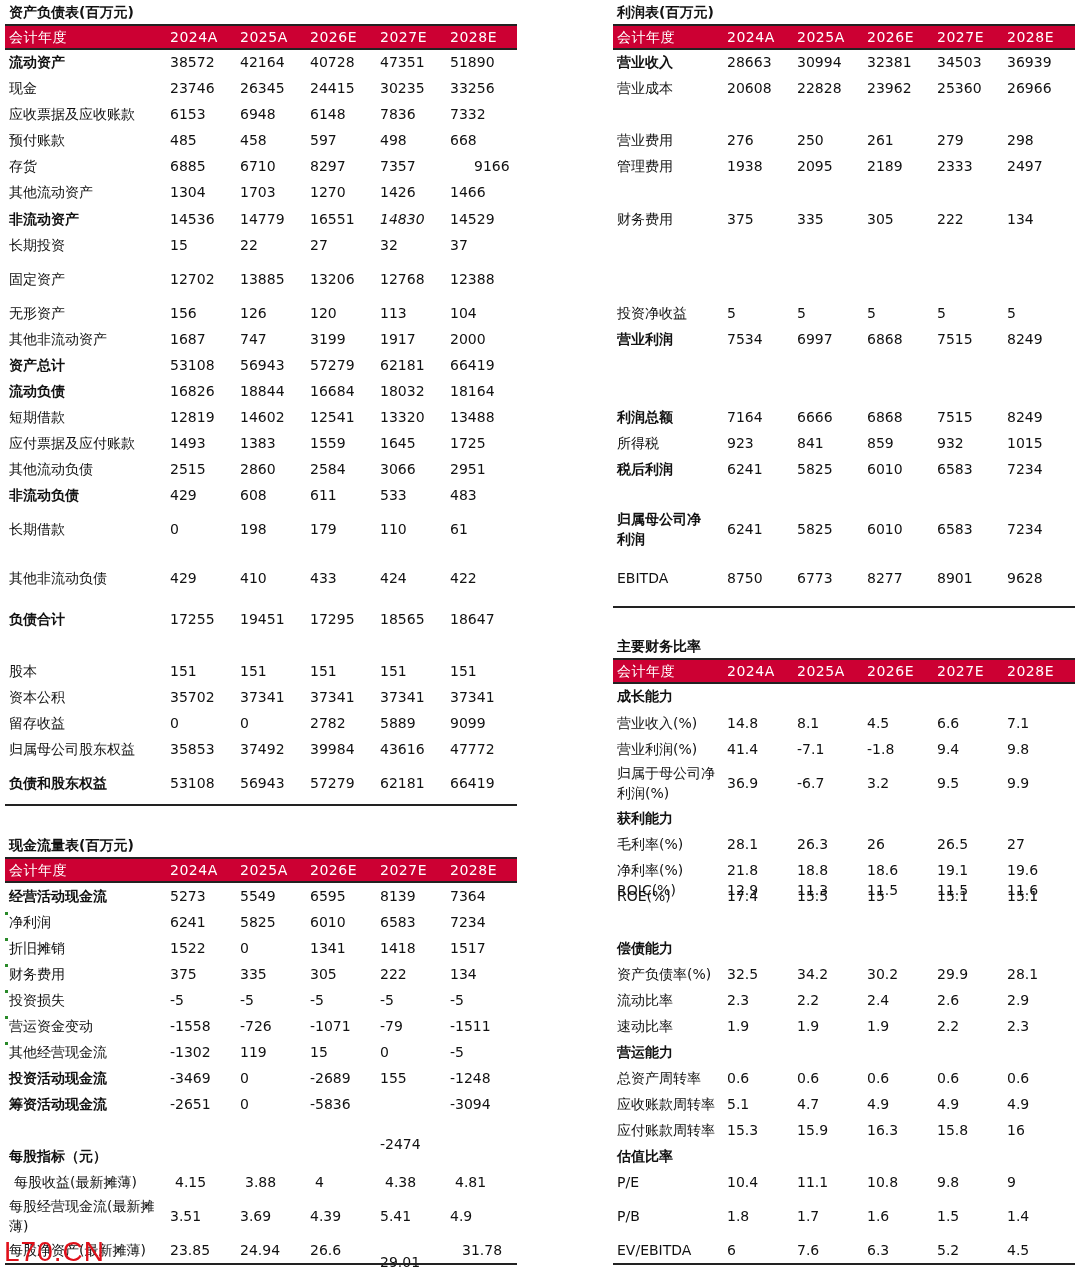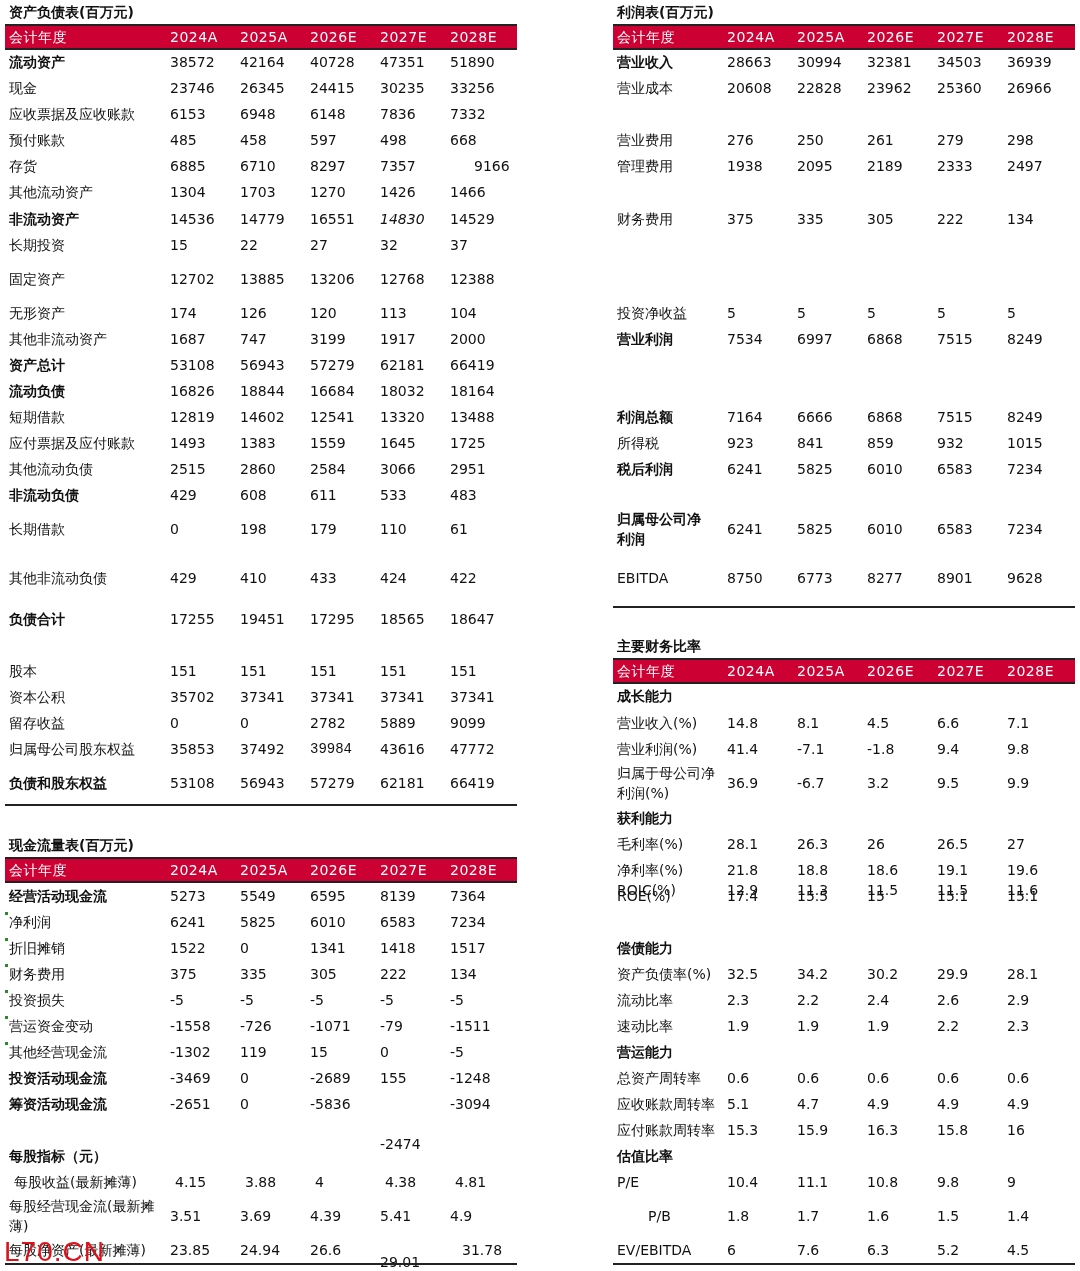--- a/index.html
+++ b/index.html
@@ -98,21 +98,21 @@
     <div class="row" style="left: 0px; top: 271px; width: 1080px; height: 22px;">
       <span class="lbl" style="left: 9px;">固定资产</span>
       <span style="left: 170px;">12702</span>
       <span style="left: 240px;">13885</span>
       <span style="left: 310px;">13206</span>
       <span style="left: 380px;">12768</span>
       <span style="left: 450px;">12388</span>
     </div>
     <div class="row" style="left: 0px; top: 305px; width: 1080px; height: 22px;">
       <span class="lbl" style="left: 9px;">无形资产</span>
-      <span style="left: 170px;">174</span>
+      <span style="left: 170px;">156</span>
       <span style="left: 240px;">126</span>
       <span style="left: 310px;">120</span>
       <span style="left: 380px;">113</span>
       <span style="left: 450px;">104</span>
     </div>
     <div class="row" style="left: 0px; top: 331px; width: 1080px; height: 22px;">
       <span class="lbl" style="left: 9px;">其他非流动资产</span>
       <span style="left: 170px;">1687</span>
       <span style="left: 240px;">747</span>
       <span style="left: 310px;">3199</span>
@@ -212,21 +212,21 @@
       <span style="left: 170px;">0</span>
       <span style="left: 240px;">0</span>
       <span style="left: 310px;">2782</span>
       <span style="left: 380px;">5889</span>
       <span style="left: 450px;">9099</span>
     </div>
     <div class="row" style="left: 0px; top: 741px; width: 1080px; height: 22px;">
       <span class="lbl" style="left: 9px;">归属母公司股东权益</span>
       <span style="left: 170px;">35853</span>
       <span style="left: 240px;">37492</span>
-      <span style="left: 310px; font-family: Liberation Mono, monospace;">39984</span>
+      <span style="left: 310px;">39984</span>
       <span style="left: 380px;">43616</span>
       <span style="left: 450px;">47772</span>
     </div>
     <div class="row" style="left: 0px; top: 775px; width: 1080px; height: 22px;">
       <span class="lbl bold" style="left: 9px;">负债和股东权益</span>
       <span style="left: 170px;">53108</span>
       <span style="left: 240px;">56943</span>
       <span style="left: 310px;">57279</span>
       <span style="left: 380px;">62181</span>
       <span style="left: 450px;">66419</span>
@@ -596,21 +596,21 @@
     </div>
     <div class="row" style="left: 0px; top: 1174px; width: 1080px; height: 22px;">
       <span class="lbl" style="left: 617px;">P/E</span>
       <span style="left: 727px;">10.4</span>
       <span style="left: 797px;">11.1</span>
       <span style="left: 867px;">10.8</span>
       <span style="left: 937px;">9.8</span>
       <span style="left: 1007px;">9</span>
     </div>
     <div class="row" style="left: 0px; top: 1208px; width: 1080px; height: 22px;">
-      <span class="lbl" style="left: 648px;">P/B</span>
+      <span class="lbl" style="left: 617px;">P/B</span>
       <span style="left: 727px;">1.8</span>
       <span style="left: 797px;">1.7</span>
       <span style="left: 867px;">1.6</span>
       <span style="left: 937px;">1.5</span>
       <span style="left: 1007px;">1.4</span>
     </div>
     <div class="row" style="left: 0px; top: 1242px; width: 1080px; height: 22px;">
       <span class="lbl" style="left: 617px;">EV/EBITDA</span>
       <span style="left: 727px;">6</span>
       <span style="left: 797px;">7.6</span>

